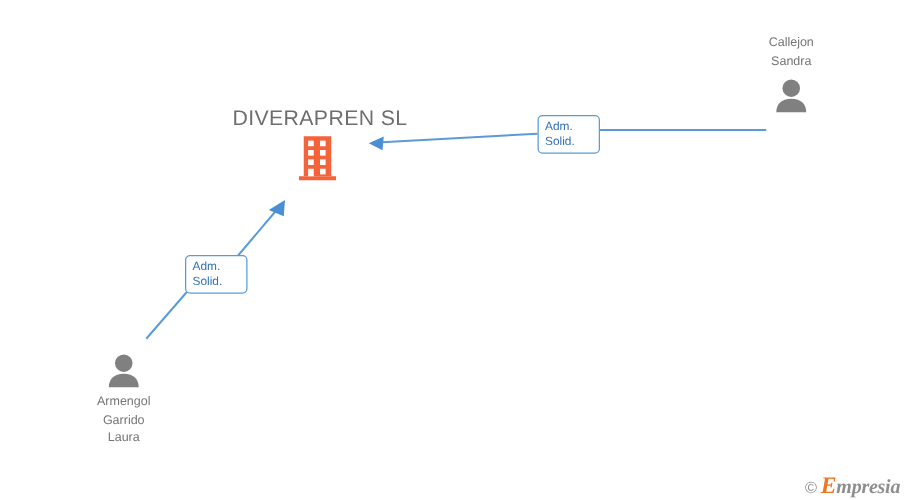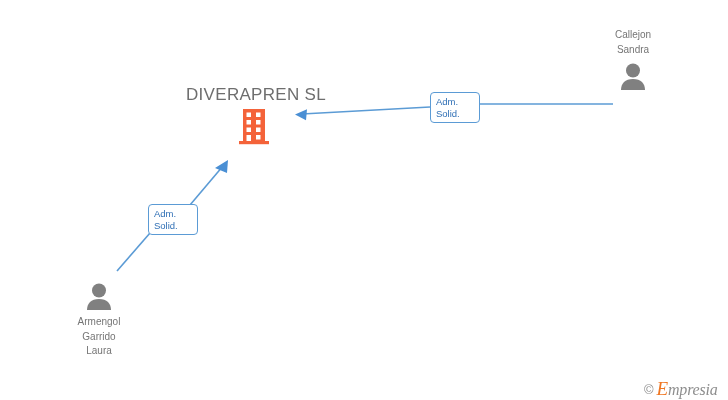--- a/index.html
+++ b/index.html
@@ -101,20 +101,21 @@
   .wm-c {
     font-size: 13px;
     color: #8e8e8e;
   }
   .wm-text {
     font-family: "Liberation Serif", serif;
     font-style: italic;
     font-size: 16px;
     color: #8e8e8e;
     letter-spacing: -0.2px;
+    font-weight: bold;
   }
   .wm-text .wm-e {
     color: #ef7622;
     font-size: 19px;
   }
 </style>
 </head>
 <body>
 
 <div id="canvas">

